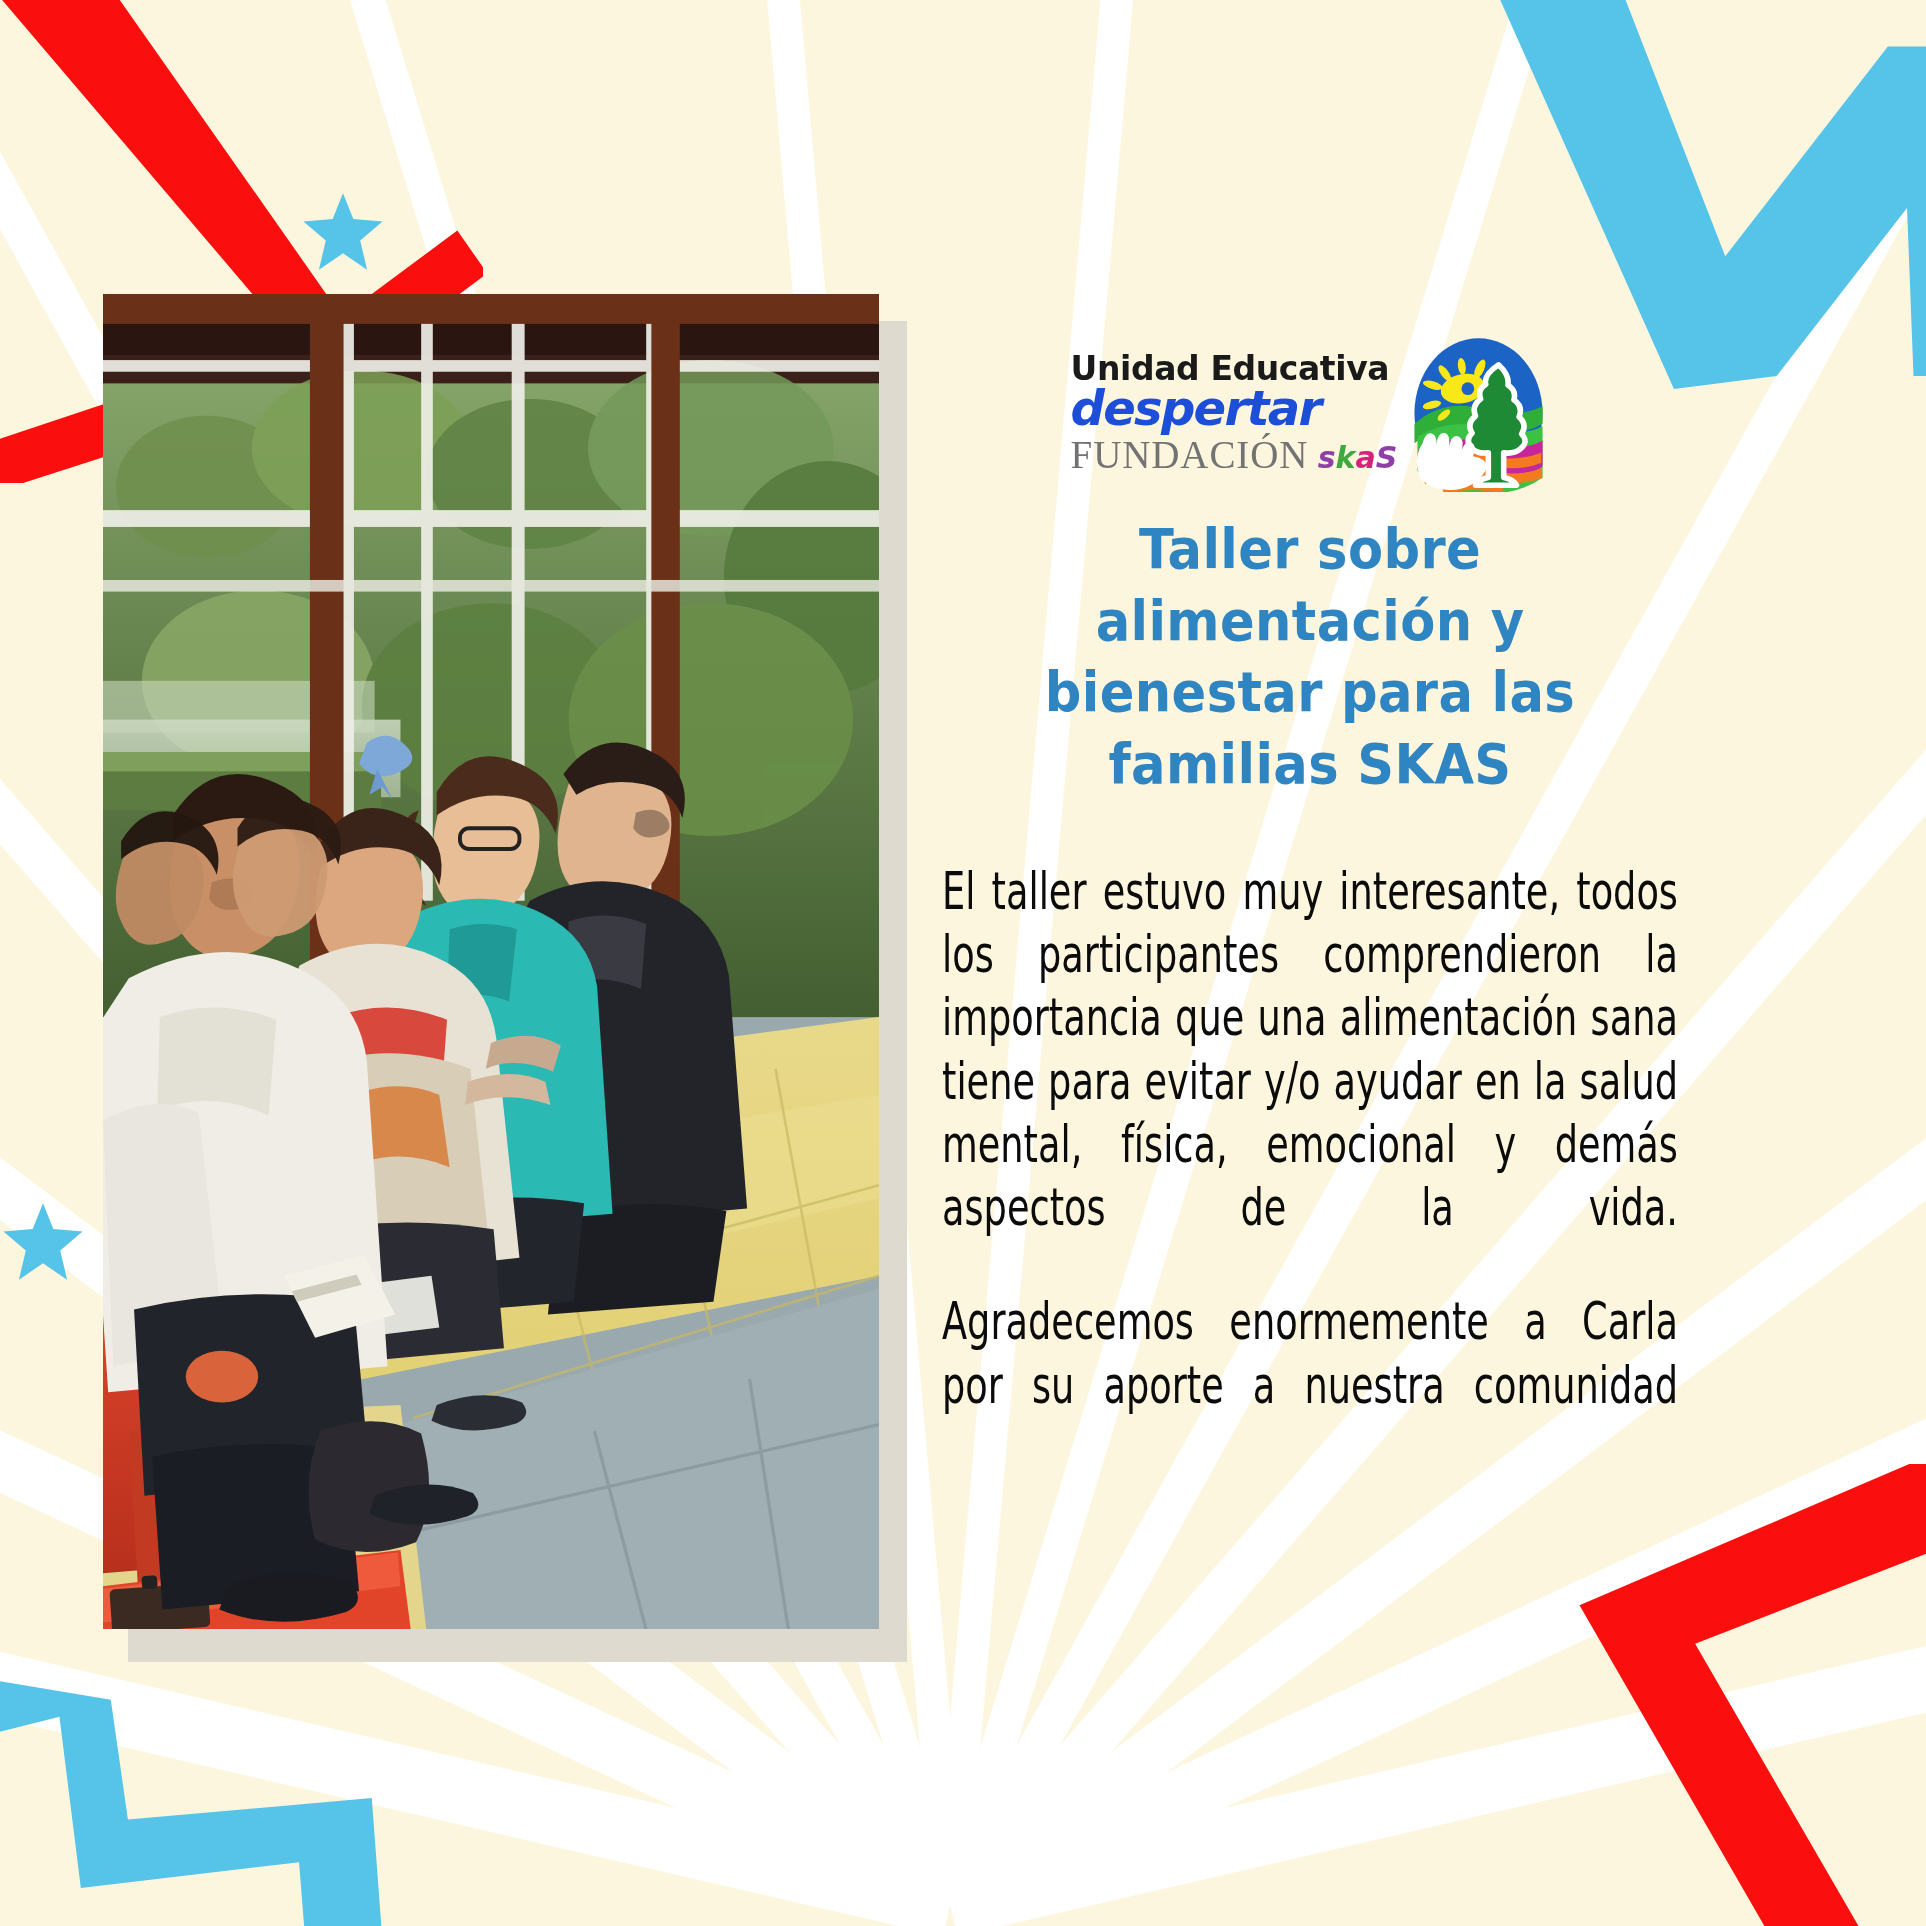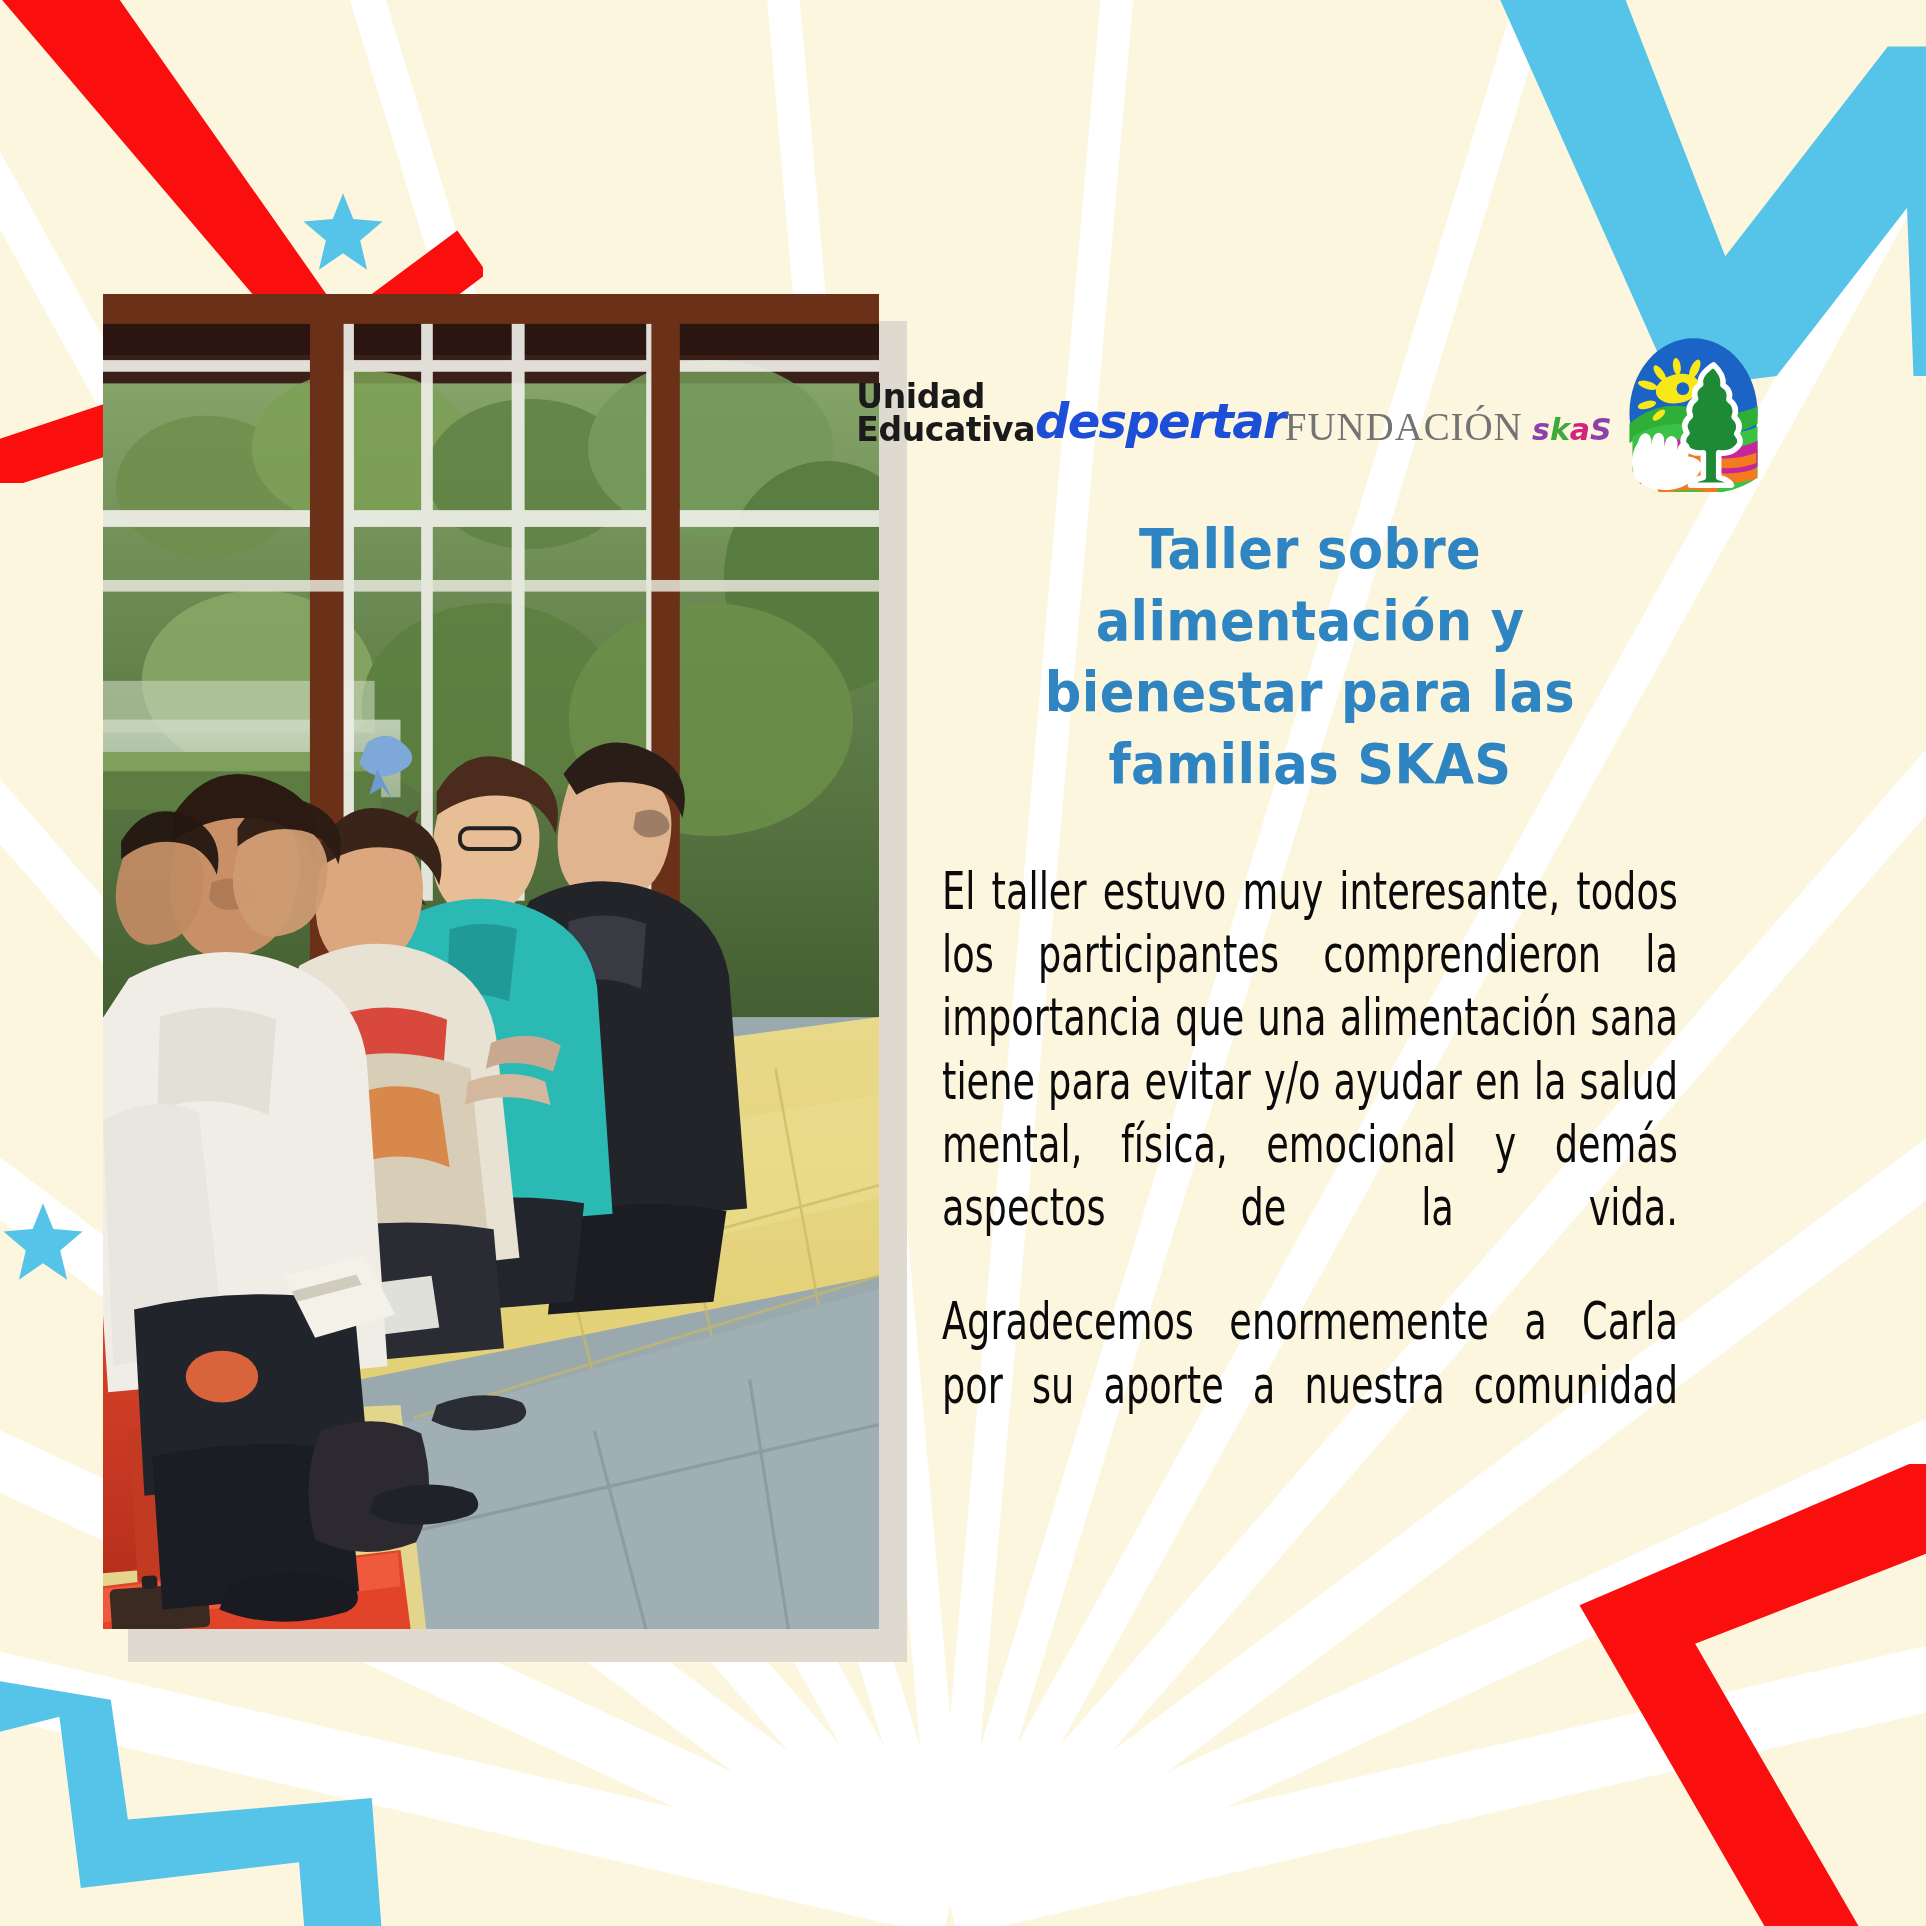--- a/index.html
+++ b/index.html
@@ -41,21 +41,21 @@
   
   .right-col{
     position:absolute;left:942px;top:334px;width:736px;z-index:7;
   }
 
   
   .logo-block{
     display:flex;align-items:center;justify-content:center;
     gap:11px;margin-bottom:17px;
   }
-  .logo-words{display:flex;flex-direction:row;align-items:flex-end;}
+  .logo-words{display:flex;flex-direction:column;align-items:flex-start;}
   .logo-line1{
     font-family:"DejaVu Sans", sans-serif;
     font-weight:bold;font-size:33px;color:#1a1a1a;letter-spacing:-0.4px;line-height:1;
   }
   .logo-line2{
     font-family:"DejaVu Sans", sans-serif;
     font-weight:bold;font-style:italic;font-size:48px;color:#1d4ed8;
     line-height:1.05;letter-spacing:-1.7px;margin-top:-2.6px;
   }
   .logo-line3{

